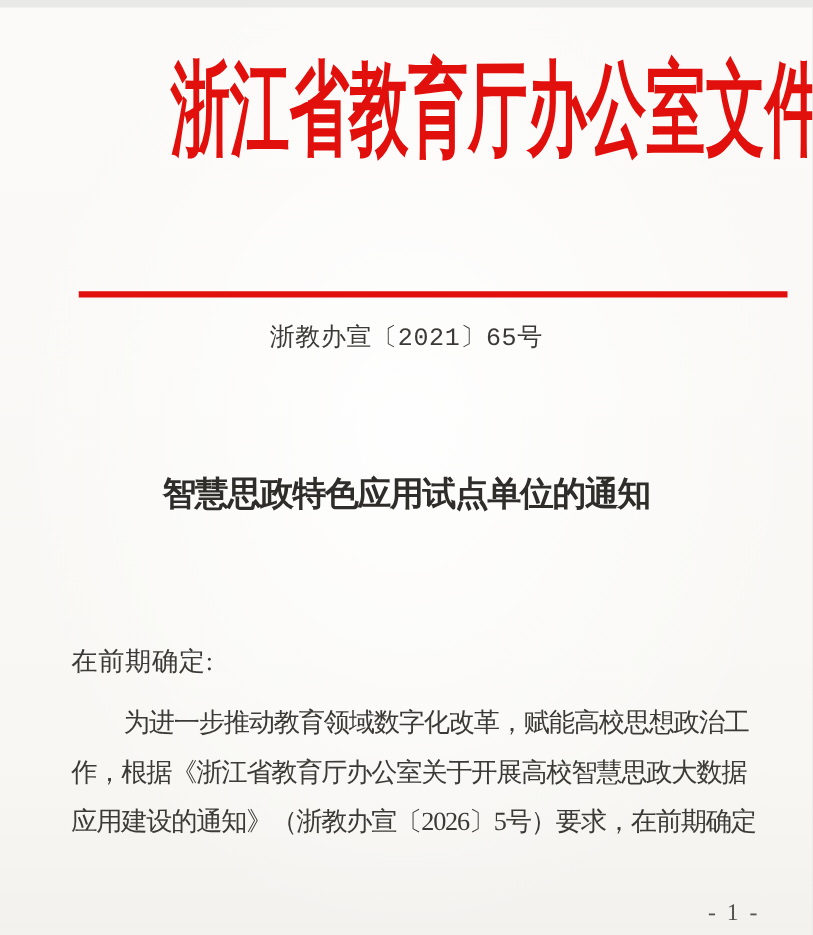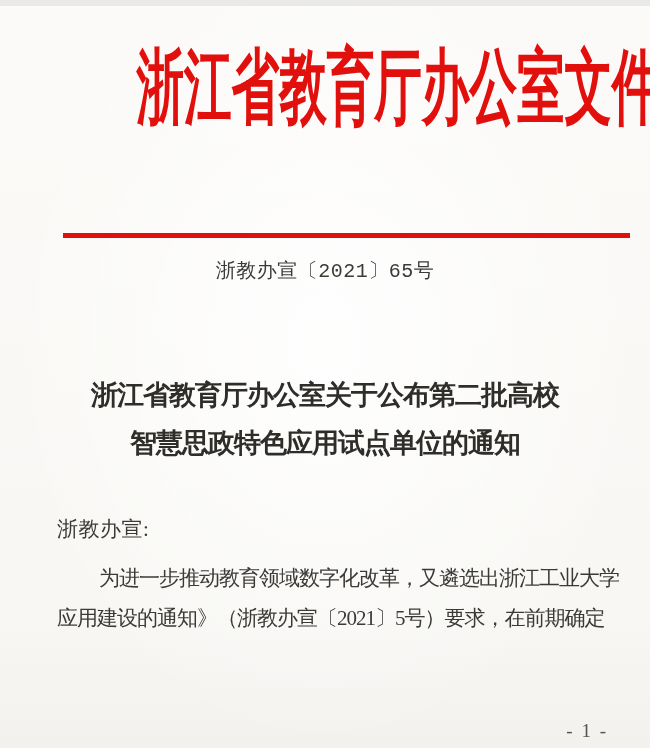--- a/index.html
+++ b/index.html
@@ -122,28 +122,28 @@
 
 <div class="page">
 
   <div class="header-title">浙江省教育厅办公室文件</div>
 
   <div class="red-rule"></div>
 
   <div class="doc-number">浙教办宣〔2021〕65号</div>
 
   <div class="doc-title">
-    <div>浙江省教育厅办公室关于公布第二批高校</div>
     <div>智慧思政特色应用试点单位的通知</div>
   </div>
 
-  <div class="salutation">浙教办宣:</div>
+  <div class="salutation">在前期确定:</div>
 
   <div class="paragraph">
-    <div class="pline indent">为进一步推动教育领域数字化改革，又遴选出浙江工业大学</div>
-    <div class="pline">应用建设的通知》（浙教办宣〔2021〕5号）要求，在前期确定</div>
+    <div class="pline indent">为进一步推动教育领域数字化改革，赋能高校思想政治工</div>
+    <div class="pline">作，根据《浙江省教育厅办公室关于开展高校智慧思政大数据</div>
+    <div class="pline">应用建设的通知》（浙教办宣〔2026〕5号）要求，在前期确定</div>
   </div>
 
   <div class="page-number">- 1 -</div>
 
   <div class="bottom-edge"></div>
 
 </div>
 
 </body></html>

